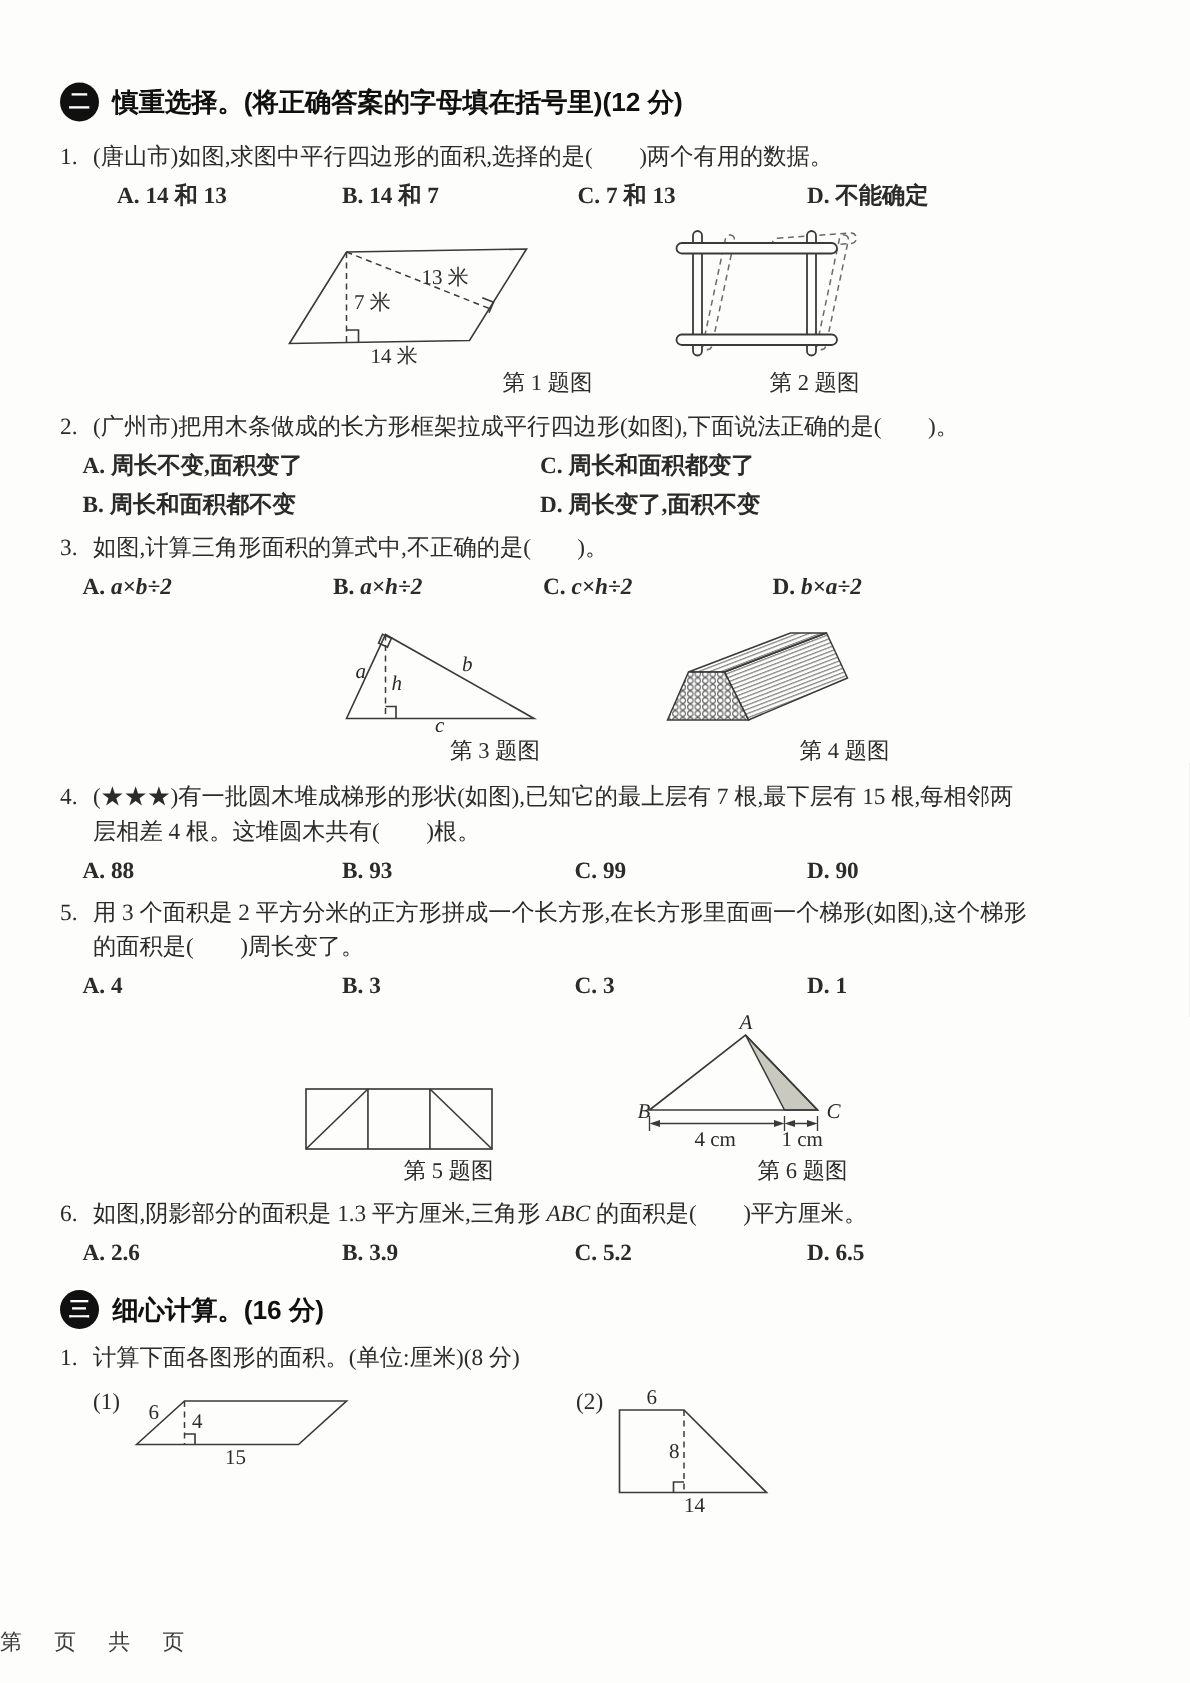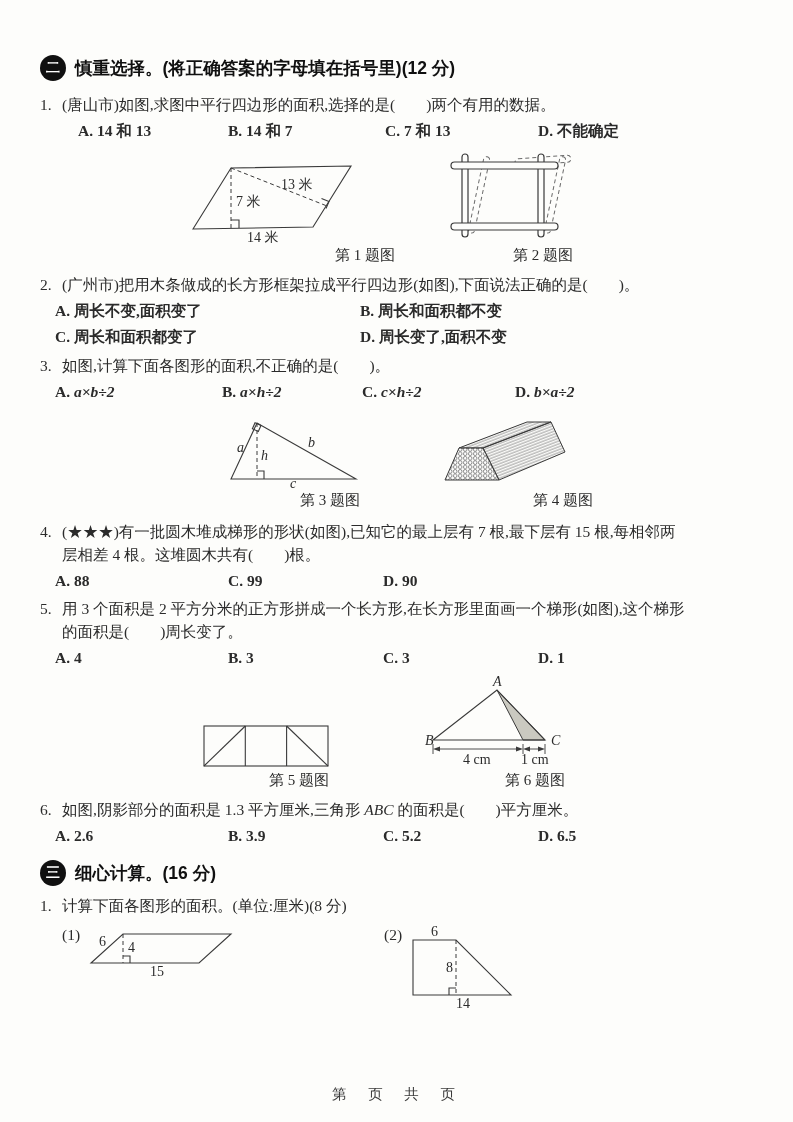--- a/index.html
+++ b/index.html
@@ -22,21 +22,21 @@
   .figblk{text-align:right;}
   .figcap{font-size:15px;margin-top:3px;}
   .subfig{display:flex;align-items:flex-start;}
   .subtag{font-size:15.5px;margin-right:6px;line-height:20px;}
   svg{display:block;margin:0 auto;}
   svg text{font-size:14px;font-family:"Liberation Serif",serif;fill:#2b2b2b;}
   svg text.it{font-style:italic;}
   .it{font-style:italic;}
   .shape{stroke:#3a3a3a;fill:none;stroke-width:1.1;}
   .dash{stroke:#3a3a3a;fill:none;stroke-width:1;stroke-dasharray:4 3;}
-  .footer{position:absolute;left:0;right:0;bottom:18px;text-align:center;
+  .footer{position:absolute;left:0;right:0;bottom:18px;text-align:left;
           font-size:14.5px;letter-spacing:6px;word-spacing:6px;color:#3a3a3a;}
 </style>
 </head>
 <body>
 
 <div class="page">
   <div class="content">
 
     <div class="sec-h">
       <div class="sec-icon">二</div>
@@ -85,28 +85,28 @@
         <div class="figcap">第 2 题图</div>
       </div>
     </div>
 
     <div class="q" style="margin-top:8px">
       <span class="qnum">2.</span>
       <span>(广州市)把用木条做成的长方形框架拉成平行四边形(如图),下面说法正确的是(　　)。</span>
     </div>
     <div class="optrow q2opts">
       <span>A. 周长不变,面积变了</span>
+      <span>C. 周长和面积都变了</span>
       <span>B. 周长和面积都不变</span>
-      <span>C. 周长和面积都变了</span>
       <span>D. 周长变了,面积不变</span>
     </div>
 
     <div class="q" style="margin-top:4px">
       <span class="qnum">3.</span>
-      <span>如图,计算下面各图形的面积,不正确的是(　　)。</span>
+      <span>如图,计算三角形面积的算式中,不正确的是(　　)。</span>
     </div>
     <div class="optrow q3opts">
       <span><span>A.</span>&nbsp;<span class="it">a×b÷2</span></span>
       <span><span>B.</span>&nbsp;<span class="it">a×h÷2</span></span>
       <span><span>C.</span>&nbsp;<span class="it">c×h÷2</span></span>
       <span><span>D.</span>&nbsp;<span class="it">b×a÷2</span></span>
     </div>
 
     <div class="figrow" style="margin:8px 0 2px 188px;gap:83px">
       <div class="figblk">
@@ -140,20 +140,21 @@
       </div>
     </div>
 
     <div class="q" style="margin-top:10px">
       <span class="qnum">4.</span>
       <span>(★★★)有一批圆木堆成梯形的形状(如图),已知它的最上层有 7 根,最下层有 15 根,每相邻两</span><br>
       <span>层相差 4 根。这堆圆木共有(　　)根。</span>
     </div>
     <div class="optrow q4opts">
       <span>A. 88</span>
+      <span>B. 93</span>
       <span>C. 99</span>
       <span>D. 90</span>
     </div>
 
     <div class="q" style="margin-top:4px">
       <span class="qnum">5.</span>
       <span>用 3 个面积是 2 平方分米的正方形拼成一个长方形,在长方形里面画一个梯形(如图),这个梯形</span><br>
       <span>的面积是(　　)周长变了。</span>
     </div>
     <div class="optrow q4opts">

